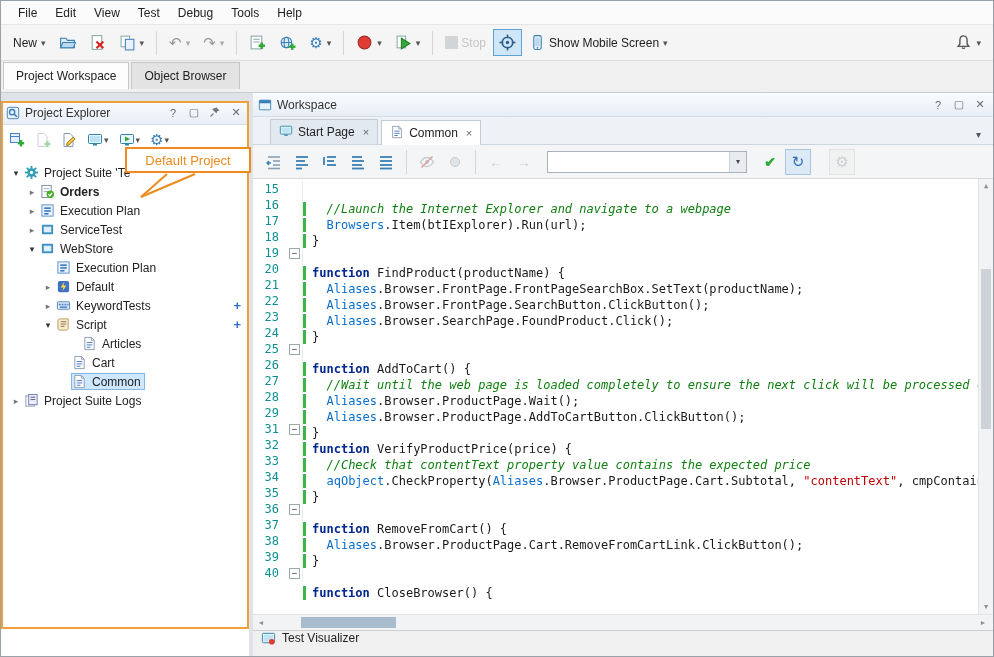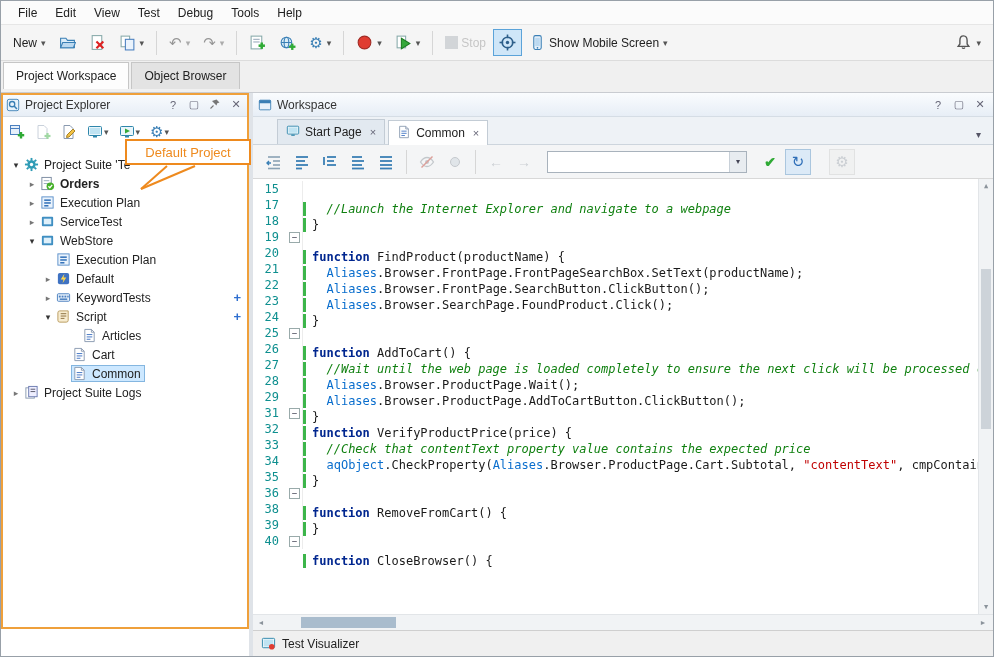--- a/index.html
+++ b/index.html
@@ -29,21 +29,21 @@
   
   .doctabs { height: 32px; background: #f0f0f0; border-bottom: 1px solid #c9ccd1; display: flex; align-items: flex-start; padding: 0 2px; }
   .doctab { height: 27px; display: flex; align-items: center; padding: 0 12px; border: 1px solid #c6c6c6; border-bottom: none; background: #e3e3e3; margin-right: 2px; cursor: default; position: relative; top: 1px; }
   .doctab.active { background: #fdfdfd; z-index: 2; }
 
   
   .main { flex: 1; display: flex; background: #dfe3e8; min-height: 0; }
   .splitter { width: 4px; background: #dfe3e8; }
 
   
-  .left-panel { width: 248px; background: #fff; display: flex; flex-direction: column; position: relative; }
+  .left-panel { width: 248px; background: #fff; display: flex; flex-direction: column; position: relative; margin-top: 8px; }
   .hl-rect { position: absolute; left: 0; top: 0; right: 0; bottom: 27px; border: 2px solid #efa03b; pointer-events: none; z-index: 15; }
   .panel-header { height: 24px; background: linear-gradient(#fafcfe, #e7eef6); border-bottom: 1px solid #d5dde5; display: flex; align-items: center; padding: 0 5px; gap: 5px; flex: none; }
   .panel-header svg.ph { width: 14px; height: 14px; }
   .ph-title { flex: 1; color: #333; }
   .ph-btn { color: #667; font-size: 11px; width: 16px; text-align: center; cursor: default; }
   .ph-btn svg { width: 12px; height: 12px; }
   .pe-toolbar { height: 30px; display: flex; align-items: center; padding: 0 4px; gap: 2px; background: #fff; flex: none; }
   .pe-btn { display: inline-flex; align-items: center; height: 24px; padding: 0 3px; border: 1px solid transparent; background: none; cursor: default; }
   .pe-btn svg { width: 16px; height: 16px; }
 
@@ -57,21 +57,21 @@
   .trow.selected .tsel { background: #cde8ff; border-color: #84b6e0; }
   .trow.bold .tlabel { font-weight: bold; }
   .tplus { position: absolute; right: 8px; color: #2f6fd0; font-weight: bold; font-size: 13px; }
 
   
   .callout { position: absolute; left: 124px; top: 46px; width: 126px; height: 26px; background: #fff; border: 2px solid #ee8a1e; color: #ee8a1e; font-size: 13px; display: flex; align-items: center; justify-content: center; z-index: 20; }
   .callout-tail { position: absolute; left: 12px; top: 24px; z-index: 21; }
 
   
   .right-panel { flex: 1; background: #0c4a6e; display: flex; flex-direction: column; min-width: 0; }
-  .etabs { height: 28px; background: #eef2f6; border-bottom: 1px solid #cdd5dd; display: flex; align-items: flex-end; padding: 2px 4px 0 24px; flex: none; }
+  .etabs { height: 28px; background: #eef2f6; border-bottom: 1px solid #cdd5dd; display: flex; align-items: flex-end; padding: 2px 4px 0 17px; flex: none; }
   .etab { height: 25px; display: flex; align-items: center; gap: 5px; padding: 0 8px; border: 1px solid #c3ccd5; border-bottom: none; background: #e2e9f0; margin-right: 3px; cursor: default; }
   .etab.active { background: #fff; position: relative; top: 1px; }
   .etab svg { width: 14px; height: 14px; }
   .etclose { color: #667; font-size: 11px; margin-left: 3px; }
   .etabs-chevron { margin-left: auto; color: #556; font-size: 10px; padding: 4px 8px; }
 
   .etoolbar { height: 34px; background: #f4f5f6; border-bottom: 1px solid #d8d8d8; display: flex; align-items: center; padding: 0 8px; gap: 2px; flex: none; }
   .et-btn { display: inline-flex; align-items: center; justify-content: center; width: 26px; height: 26px; border: 1px solid transparent; background: none; cursor: default; }
   .et-btn svg { width: 16px; height: 16px; }
   .et-btn.boxed { border-color: #aac6de; background: #dceaf7; }
@@ -99,21 +99,21 @@
   .tk-p { color: #1a1a1a; }
 
   .vscroll { position: absolute; right: 0; top: 0; bottom: 0; width: 15px; background: #f1f3f5; border-left: 1px solid #e2e5e8; }
   .vs-arrow { height: 14px; display: flex; align-items: center; justify-content: center; font-size: 7px; color: #8b939b; }
   .vthumb { position: absolute; left: 2px; right: 2px; top: 90px; height: 160px; background: #cdd3d9; }
   .hscroll { height: 16px; background: #f1f3f5; border-top: 1px solid #e2e5e8; position: relative; flex: none; display: flex; align-items: center; }
   .hs-arrow { width: 16px; text-align: center; font-size: 7px; color: #8b939b; }
   .hthumb { position: absolute; left: 48px; top: 2px; height: 11px; width: 95px; background: #a9bccd; }
   .hs-right { position: absolute; right: 2px; }
 
-  .visualizer { height: 26px; background: #f0f0f0; border-top: 1px solid #cfcfcf; display: flex; align-items: center; gap: 6px; padding: 0 8px; flex: none; }
+  .visualizer { height: 26px; background: #f0f0f0; border-top: 1px solid #cfcfcf; display: flex; gap: 6px; padding: 0 8px; flex: none; }
   .visualizer svg { width: 15px; height: 15px; }
 </style>
 </head>
 <body>
 
 <div class="app">
 
   <div class="menubar">
       <div class="menu-item">File</div>
       <div class="menu-item">Edit</div>
@@ -648,39 +648,41 @@
         </button>
         <div style="width:14px"></div>
         <button class="et-btn boxed-dis dis">
           <span class="gear-dis">⚙</span>
         </button>
       </div>
 
       <div class="editor">
         <div class="code-lines">
             <div class="crow"><span class="lnum">15</span><span class="foldc"></span><span class="ctext"><span class="tk-p">  </span><span class="tk-c">//Launch the Internet Explorer and navigate to a webpage</span></span></div>
+            <div class="crow"><span class="lnum">16</span><span class="foldc"></span><span class="ctext"><span class="tk-p">  </span><span class="tk-o">Browsers</span><span class="tk-p">.Item(btIExplorer).Run(url);</span></span></div>
             <div class="crow"><span class="lnum">17</span><span class="foldc"></span><span class="ctext"><span class="tk-p">}</span></span></div>
             <div class="crow"><span class="lnum">18</span><span class="foldc"></span><span class="ctext"></span></div>
             <div class="crow"><span class="lnum">19</span><span class="foldc"><span class="foldbox">−</span></span><span class="ctext"><span class="tk-k">function</span><span class="tk-p"> FindProduct(productName) {</span></span></div>
             <div class="crow"><span class="lnum">20</span><span class="foldc"></span><span class="ctext"><span class="tk-p">  </span><span class="tk-o">Aliases</span><span class="tk-p">.Browser.FrontPage.FrontPageSearchBox.SetText(productName);</span></span></div>
             <div class="crow"><span class="lnum">21</span><span class="foldc"></span><span class="ctext"><span class="tk-p">  </span><span class="tk-o">Aliases</span><span class="tk-p">.Browser.FrontPage.SearchButton.ClickButton();</span></span></div>
             <div class="crow"><span class="lnum">22</span><span class="foldc"></span><span class="ctext"><span class="tk-p">  </span><span class="tk-o">Aliases</span><span class="tk-p">.Browser.SearchPage.FoundProduct.Click();</span></span></div>
             <div class="crow"><span class="lnum">23</span><span class="foldc"></span><span class="ctext"><span class="tk-p">}</span></span></div>
             <div class="crow"><span class="lnum">24</span><span class="foldc"></span><span class="ctext"></span></div>
             <div class="crow"><span class="lnum">25</span><span class="foldc"><span class="foldbox">−</span></span><span class="ctext"><span class="tk-k">function</span><span class="tk-p"> AddToCart() {</span></span></div>
             <div class="crow"><span class="lnum">26</span><span class="foldc"></span><span class="ctext"><span class="tk-p">  </span><span class="tk-c">//Wait until the web page is loaded completely to ensure the next click will be processed c</span></span></div>
             <div class="crow"><span class="lnum">27</span><span class="foldc"></span><span class="ctext"><span class="tk-p">  </span><span class="tk-o">Aliases</span><span class="tk-p">.Browser.ProductPage.Wait();</span></span></div>
             <div class="crow"><span class="lnum">28</span><span class="foldc"></span><span class="ctext"><span class="tk-p">  </span><span class="tk-o">Aliases</span><span class="tk-p">.Browser.ProductPage.AddToCartButton.ClickButton();</span></span></div>
             <div class="crow"><span class="lnum">29</span><span class="foldc"></span><span class="ctext"><span class="tk-p">}</span></span></div>
             <div class="crow"><span class="lnum">31</span><span class="foldc"><span class="foldbox">−</span></span><span class="ctext"><span class="tk-k">function</span><span class="tk-p"> VerifyProductPrice(price) {</span></span></div>
             <div class="crow"><span class="lnum">32</span><span class="foldc"></span><span class="ctext"><span class="tk-p">  </span><span class="tk-c">//Check that contentText property value contains the expected price</span></span></div>
             <div class="crow"><span class="lnum">33</span><span class="foldc"></span><span class="ctext"><span class="tk-p">  </span><span class="tk-o">aqObject</span><span class="tk-p">.CheckProperty(</span><span class="tk-o">Aliases</span><span class="tk-p">.Browser.ProductPage.Cart.Subtotal, </span><span class="tk-s">"contentText"</span><span class="tk-p">, cmpContain</span></span></div>
             <div class="crow"><span class="lnum">34</span><span class="foldc"></span><span class="ctext"><span class="tk-p">}</span></span></div>
             <div class="crow"><span class="lnum">35</span><span class="foldc"></span><span class="ctext"></span></div>
             <div class="crow"><span class="lnum">36</span><span class="foldc"><span class="foldbox">−</span></span><span class="ctext"><span class="tk-k">function</span><span class="tk-p"> RemoveFromCart() {</span></span></div>
+            <div class="crow"><span class="lnum">37</span><span class="foldc"></span><span class="ctext"><span class="tk-p">  </span><span class="tk-o">Aliases</span><span class="tk-p">.Browser.ProductPage.Cart.RemoveFromCartLink.ClickButton();</span></span></div>
             <div class="crow"><span class="lnum">38</span><span class="foldc"></span><span class="ctext"><span class="tk-p">}</span></span></div>
             <div class="crow"><span class="lnum">39</span><span class="foldc"></span><span class="ctext"></span></div>
             <div class="crow"><span class="lnum">40</span><span class="foldc"><span class="foldbox">−</span></span><span class="ctext"><span class="tk-k">function</span><span class="tk-p"> CloseBrowser() {</span></span></div>
           </div>
         <div class="vscroll">
           <div class="vs-arrow">▲</div>
           <div class="vthumb"></div>
           <div class="vs-arrow" style="position:absolute;bottom:0;left:0;right:0">▼</div>
         </div>
       </div>

